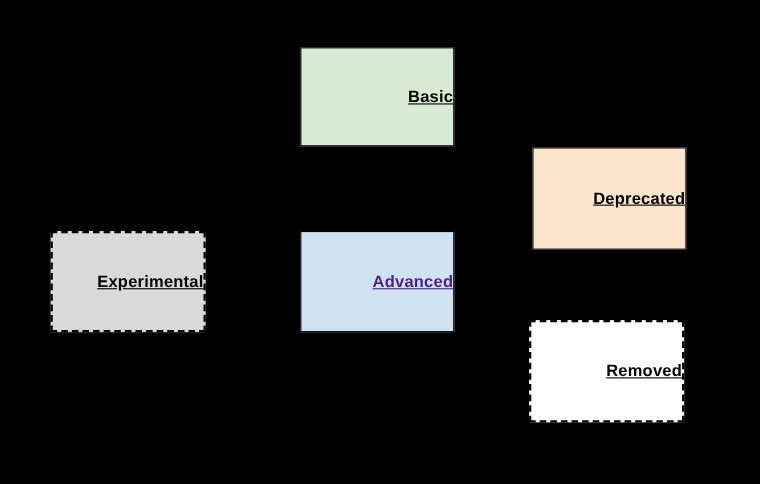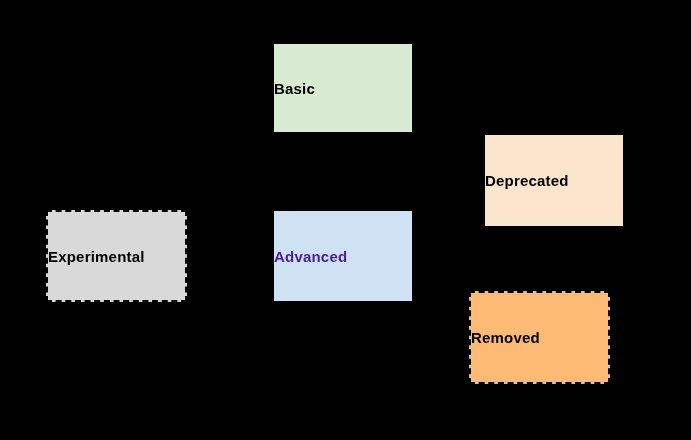--- a/index.html
+++ b/index.html
@@ -15,22 +15,23 @@
   .canvas {
     position: relative;
     width: 691px;
     height: 440px;
   }
   .node {
     position: absolute;
     box-sizing: border-box;
     display: flex;
     align-items: center;
-    justify-content: flex-start;
+    justify-content: flex-end;
     text-align: center;
+    text-decoration: underline;
   }
   .node-label {
     font-size: 15px;
     font-weight: bold;
     line-height: 1;
     letter-spacing: 0.2px;
   }
 </style>
 </head>
 <body style="background: rgb(0, 0, 0);">
@@ -46,17 +47,17 @@
   </div>
 
   <div class="node" style="left: 46px; top: 210px; width: 141px; height: 92px; background: rgb(217, 217, 217); color: rgb(0, 0, 0); border: 2px dashed rgb(0, 0, 0);">
     <span class="node-label">Experimental</span>
   </div>
 
   <div class="node" style="left: 273px; top: 210px; width: 140px; height: 92px; background: rgb(207, 226, 243); color: #4c1d95; border: 1px solid rgb(0, 0, 0);">
     <span class="node-label">Advanced</span>
   </div>
 
-  <div class="node" style="left: 469px; top: 291px; width: 141px; height: 93px; background: #fdba74; color: rgb(0, 0, 0); border: 2px dashed rgb(0, 0, 0);">
+  <div class="node" style="left: 481px; top: 291px; width: 141px; height: 93px; background: #ffffff; color: rgb(0, 0, 0); border: 2px dashed rgb(0, 0, 0);">
     <span class="node-label">Removed</span>
   </div>
 
 </div>
 
 </body></html>

